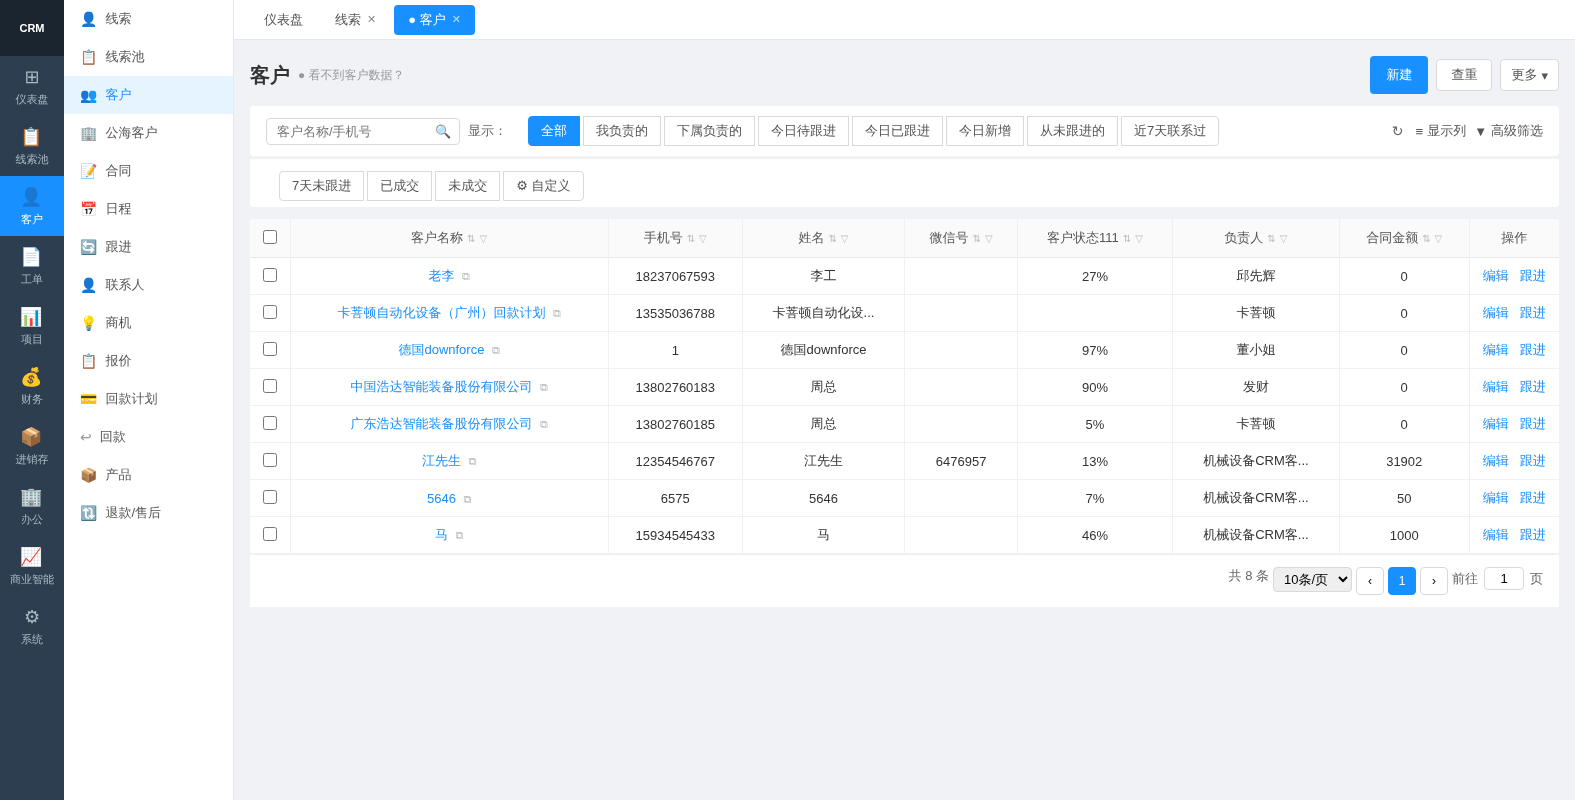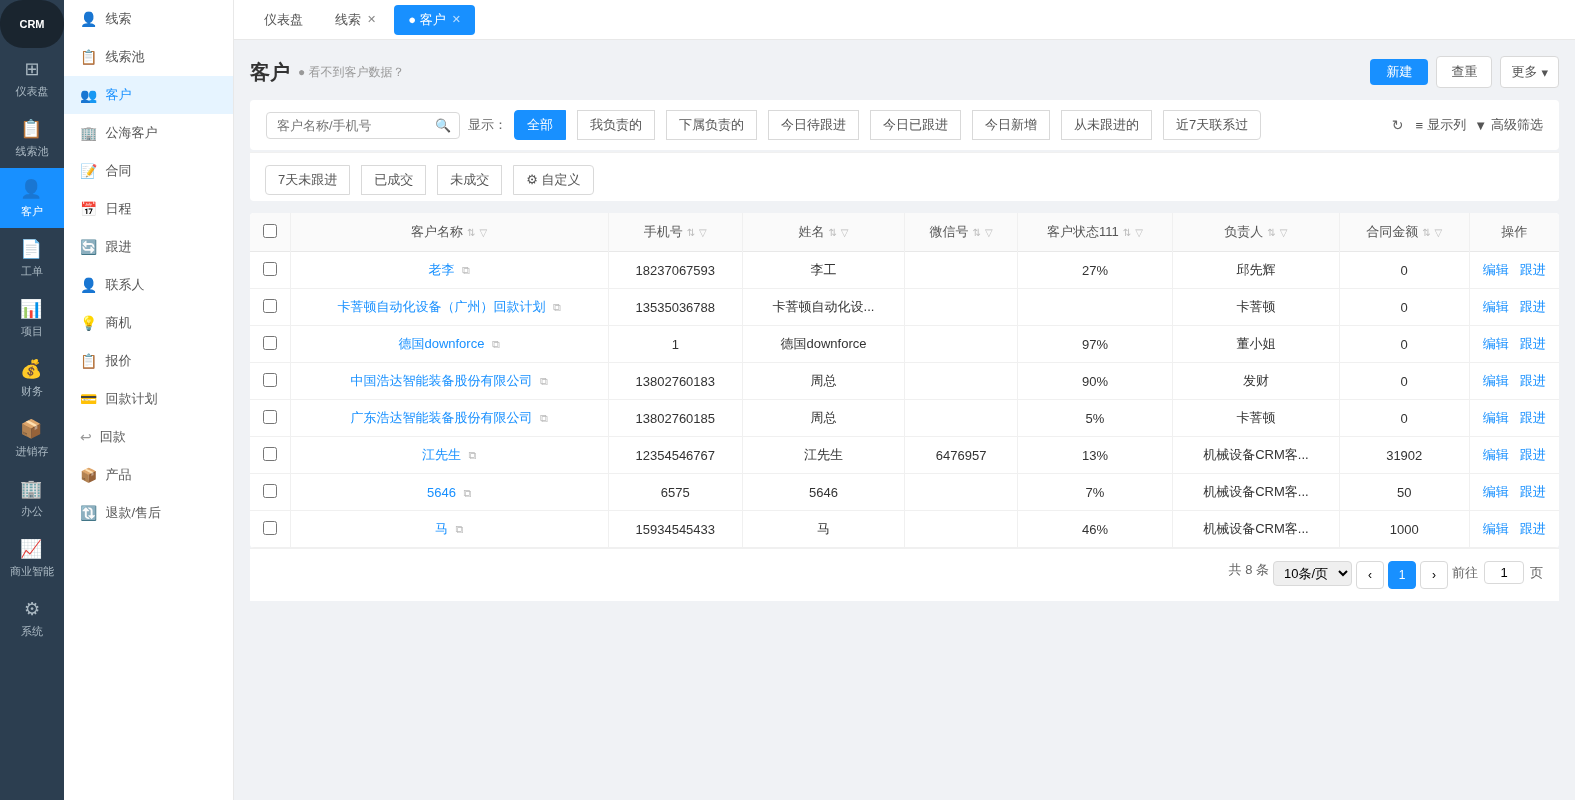--- a/index.html
+++ b/index.html
@@ -10,29 +10,28 @@
       width: 64px;
       background: #2c3e50;
       display: flex;
       flex-direction: column;
       align-items: center;
       padding-top: 0;
       flex-shrink: 0;
     }
     .icon-sidebar-logo {
       width: 64px;
-      height: 48px;
+      height: 56px;
       background: #1a252f;
       display: flex;
       align-items: center;
       justify-content: center;
       color: white;
       font-size: 11px;
       font-weight: bold;
-      border-radius: 23px;
     }
     .icon-sidebar-item {
       width: 64px;
       height: 60px;
       display: flex;
       flex-direction: column;
       align-items: center;
       justify-content: center;
       color: #aab8c2;
       cursor: pointer;
@@ -109,21 +108,21 @@
       margin-bottom: 12px;
     }
     .page-title-area {
       display: flex;
       align-items: center;
       gap: 8px;
     }
     .page-title { font-size: 20px; font-weight: 600; color: #333; }
     .help-link { color: #999; font-size: 12px; cursor: pointer; }
     .page-actions { display: flex; gap: 8px; align-items: center; }
-    .btn-primary { background: #1890ff; color: white; border: none; border-radius: 4px; padding: 4px 16px; cursor: pointer; font-size: 13px; }
+    .btn-primary { background: #1890ff; color: white; border: none; border-radius: 4px; padding: 10px 16px; cursor: pointer; font-size: 13px; }
     .btn-default { background: white; color: #555; border: 1px solid #d9d9d9; border-radius: 4px; padding: 6px 14px; cursor: pointer; font-size: 13px; }
     .btn-more { background: white; color: #555; border: 1px solid #d9d9d9; border-radius: 4px; padding: 6px 10px; cursor: pointer; font-size: 13px; display: flex; align-items: center; gap: 4px; }
 
     
     .filter-bar {
       background: white;
       border-radius: 4px;
       padding: 10px 16px;
       margin-bottom: 12px;
       display: flex;
@@ -144,21 +143,21 @@
       width: 194px;
       outline: none;
     }
     .search-icon-btn {
       position: absolute;
       right: 8px;
       color: #999;
       cursor: pointer;
     }
     .display-label { color: #666; font-size: 13px; white-space: nowrap; }
-    .filter-tabs { display: flex; gap: 12px; flex-wrap: wrap; }
+    .filter-tabs { display: flex; gap: 4px; flex-wrap: wrap; margin-left: 14px; }
     .filter-tab {
       padding: 5px 12px;
       border: 1px solid #d9d9d9;
       cursor: pointer;
       font-size: 13px;
       color: #555;
       background: white;
       margin-left: -1px;
     }
     .filter-tab:first-child { border-radius: 4px 0 0 4px; }

